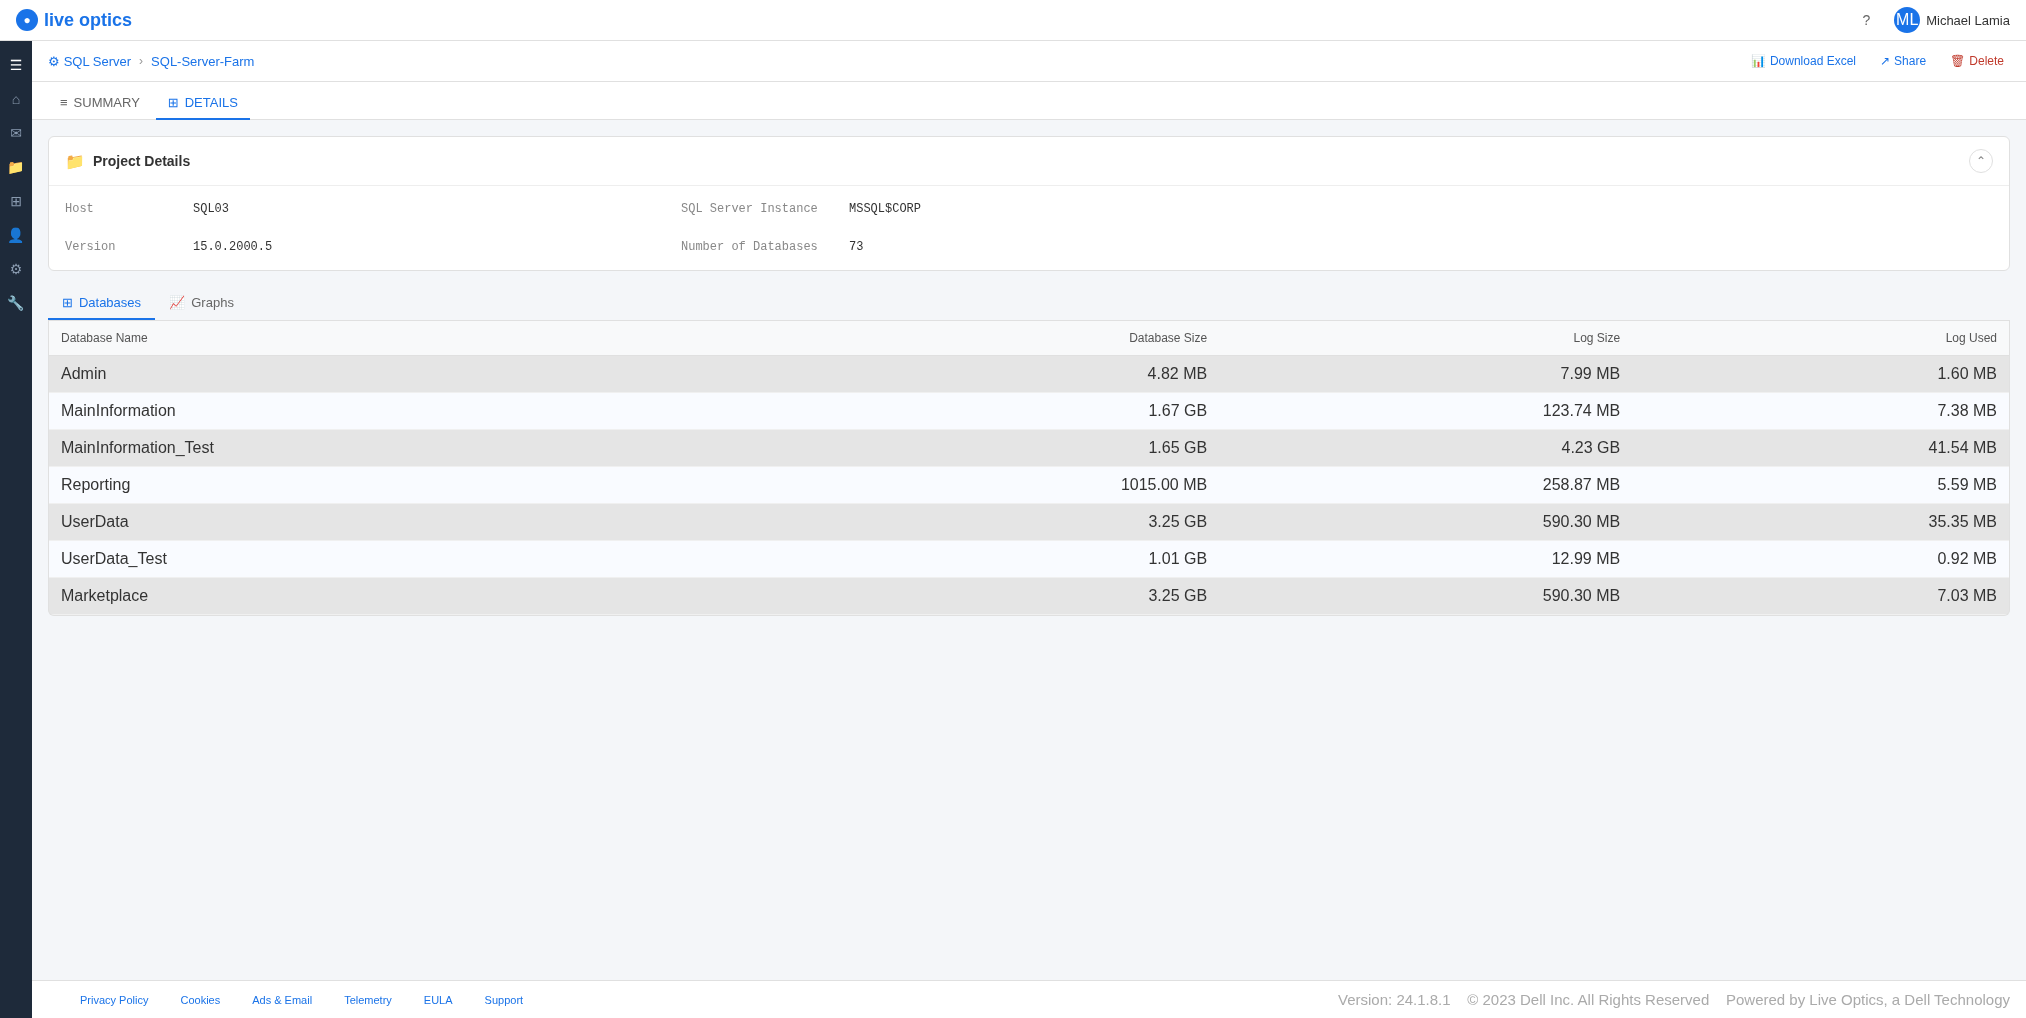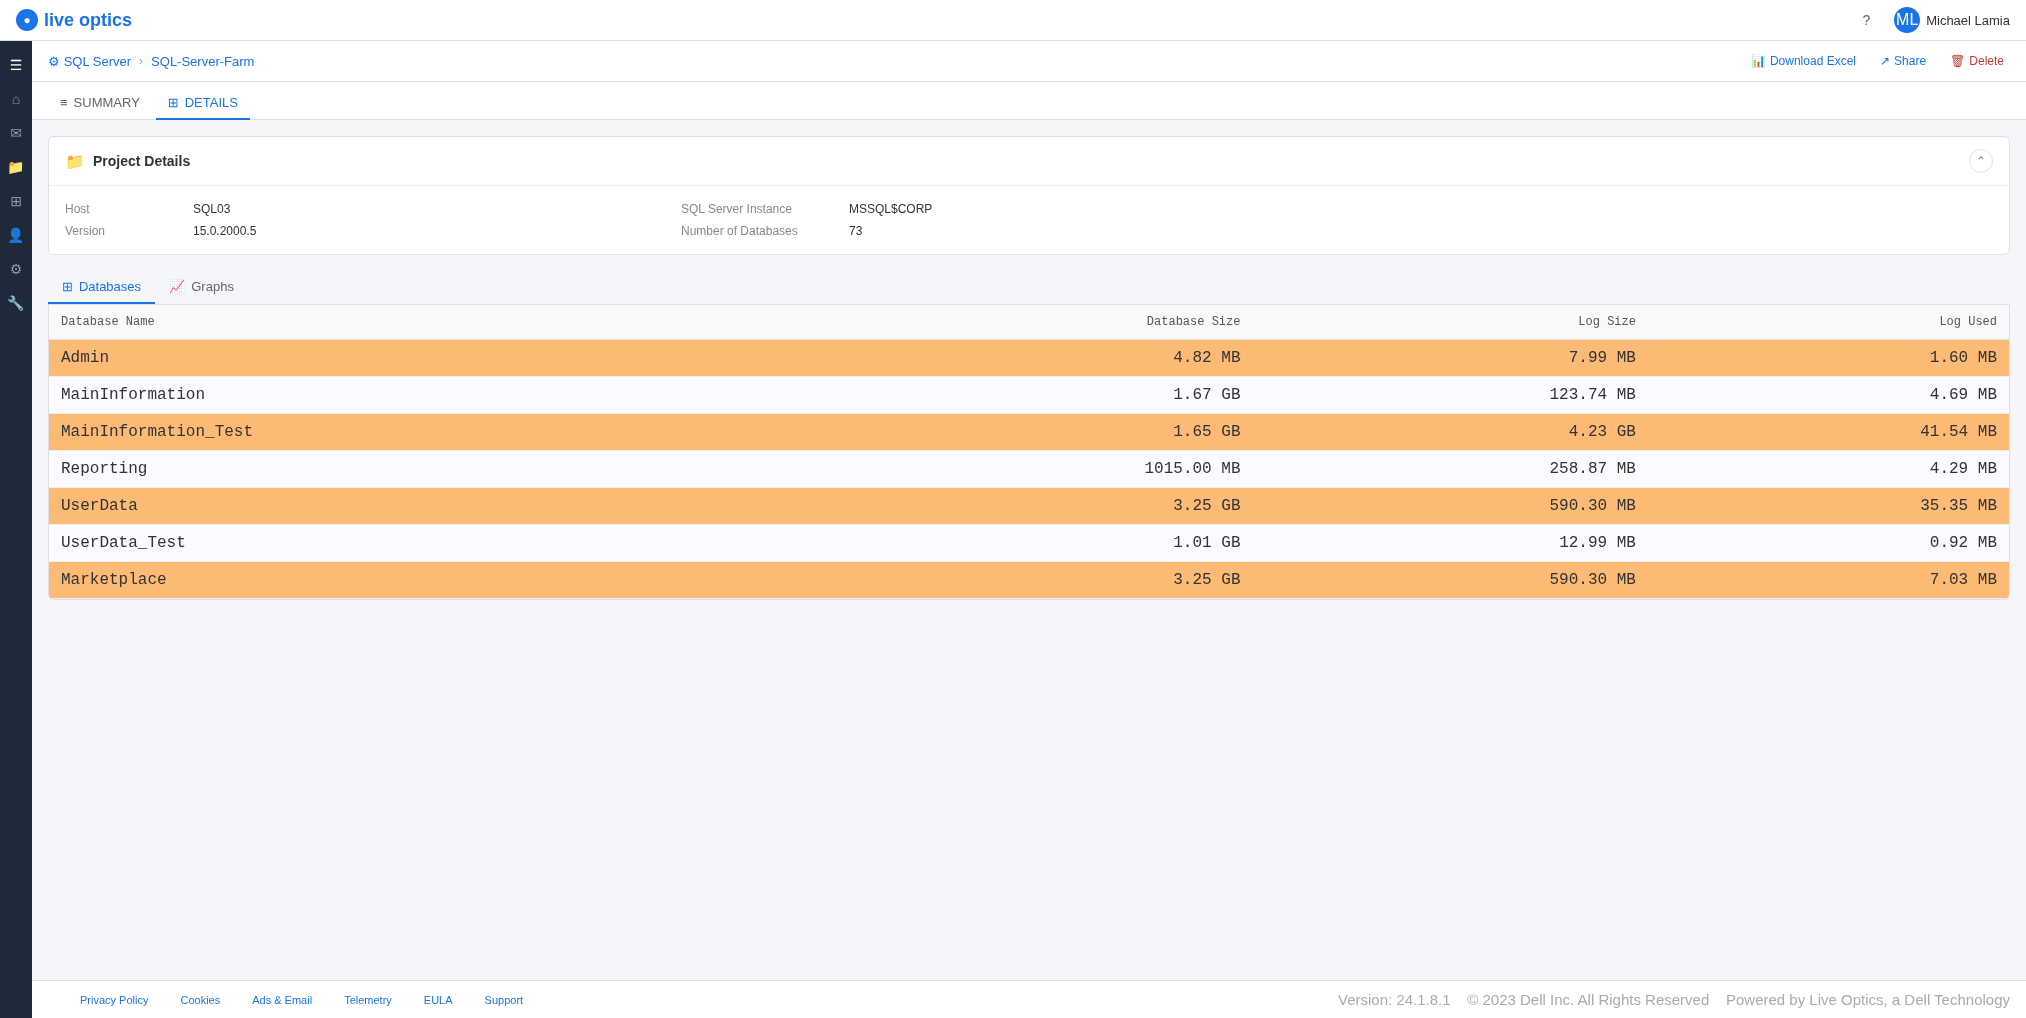--- a/index.html
+++ b/index.html
@@ -192,22 +192,23 @@
       border: 1px solid #e0e0e0;
       border-radius: 50%;
       font-size: 12px;
     }
 
     
     .project-details-grid {
       display: grid;
       grid-template-columns: 120px 1fr 160px 1fr 160px 1fr;
       padding: 12px 16px;
-      gap: 0 0;
-      font-size: 12px;
+      gap: 16px 0;
+      font-size: 12px;
+      font-family: Liberation Mono, monospace;
     }
     .detail-label {
       color: #888;
       font-size: 12px;
       padding: 4px 0;
     }
     .detail-value {
       color: #333;
       padding: 4px 8px;
       font-size: 12px;
@@ -229,27 +230,26 @@
       font-size: 13px;
       border-bottom: 2px solid transparent;
     }
     .sub-tab-item.active {
       color: #1a73e8;
       border-bottom: 2px solid #1a73e8;
     }
 
     
     .table-card {
-      background: #fdba74;
+      background: #e5e5e5;
       margin: 0 16px 16px;
       border-radius: 0 0 6px 6px;
       border: 1px solid #e0e0e0;
       border-top: none;
       overflow: hidden;
-      font-family: Liberation Mono, monospace;
     }
     .data-table {
       width: 100%;
       border-collapse: collapse;
       font-size: 12px;
     }
     .data-table thead tr {
       background: #f8f9fa;
       border-bottom: 1px solid #e0e0e0;
     }
@@ -420,33 +420,33 @@
           <tr>
       <td>Admin</td>
       <td class="align-right">4.82 MB</td>
       <td class="align-right">7.99 MB</td>
       <td class="align-right">1.60 MB</td>
     </tr>
               <tr>
       <td>MainInformation</td>
       <td class="align-right">1.67 GB</td>
       <td class="align-right">123.74 MB</td>
-      <td class="align-right">4.69 MB</td>
+      <td class="align-right">7.38 MB</td>
     </tr>
               <tr>
       <td>MainInformation_Test</td>
       <td class="align-right">1.65 GB</td>
       <td class="align-right">4.23 GB</td>
       <td class="align-right">41.54 MB</td>
     </tr>
               <tr>
       <td>Reporting</td>
       <td class="align-right">1015.00 MB</td>
       <td class="align-right">258.87 MB</td>
-      <td class="align-right">4.29 MB</td>
+      <td class="align-right">5.59 MB</td>
     </tr>
               <tr>
       <td>UserData</td>
       <td class="align-right">3.25 GB</td>
       <td class="align-right">590.30 MB</td>
       <td class="align-right">35.35 MB</td>
     </tr>
               <tr>
       <td>UserData_Test</td>
       <td class="align-right">1.01 GB</td>

